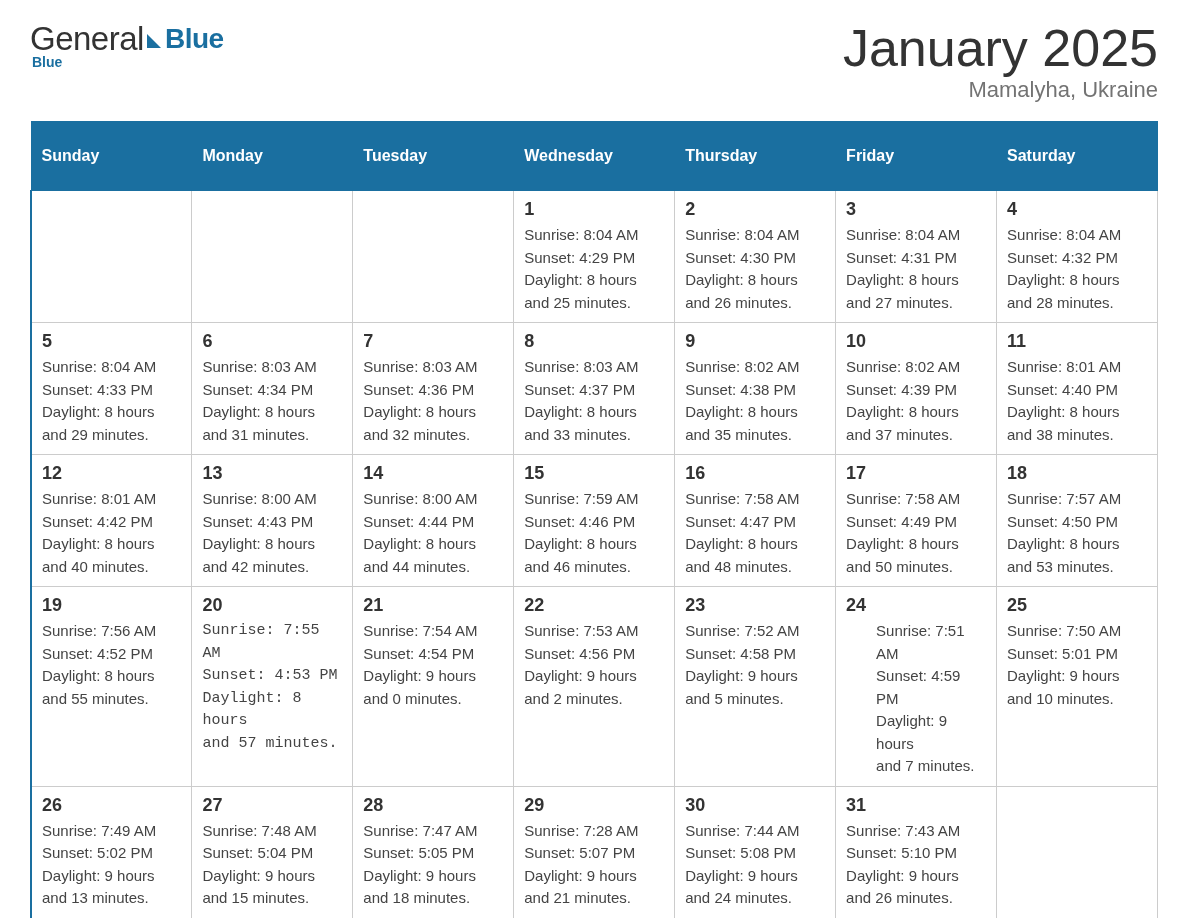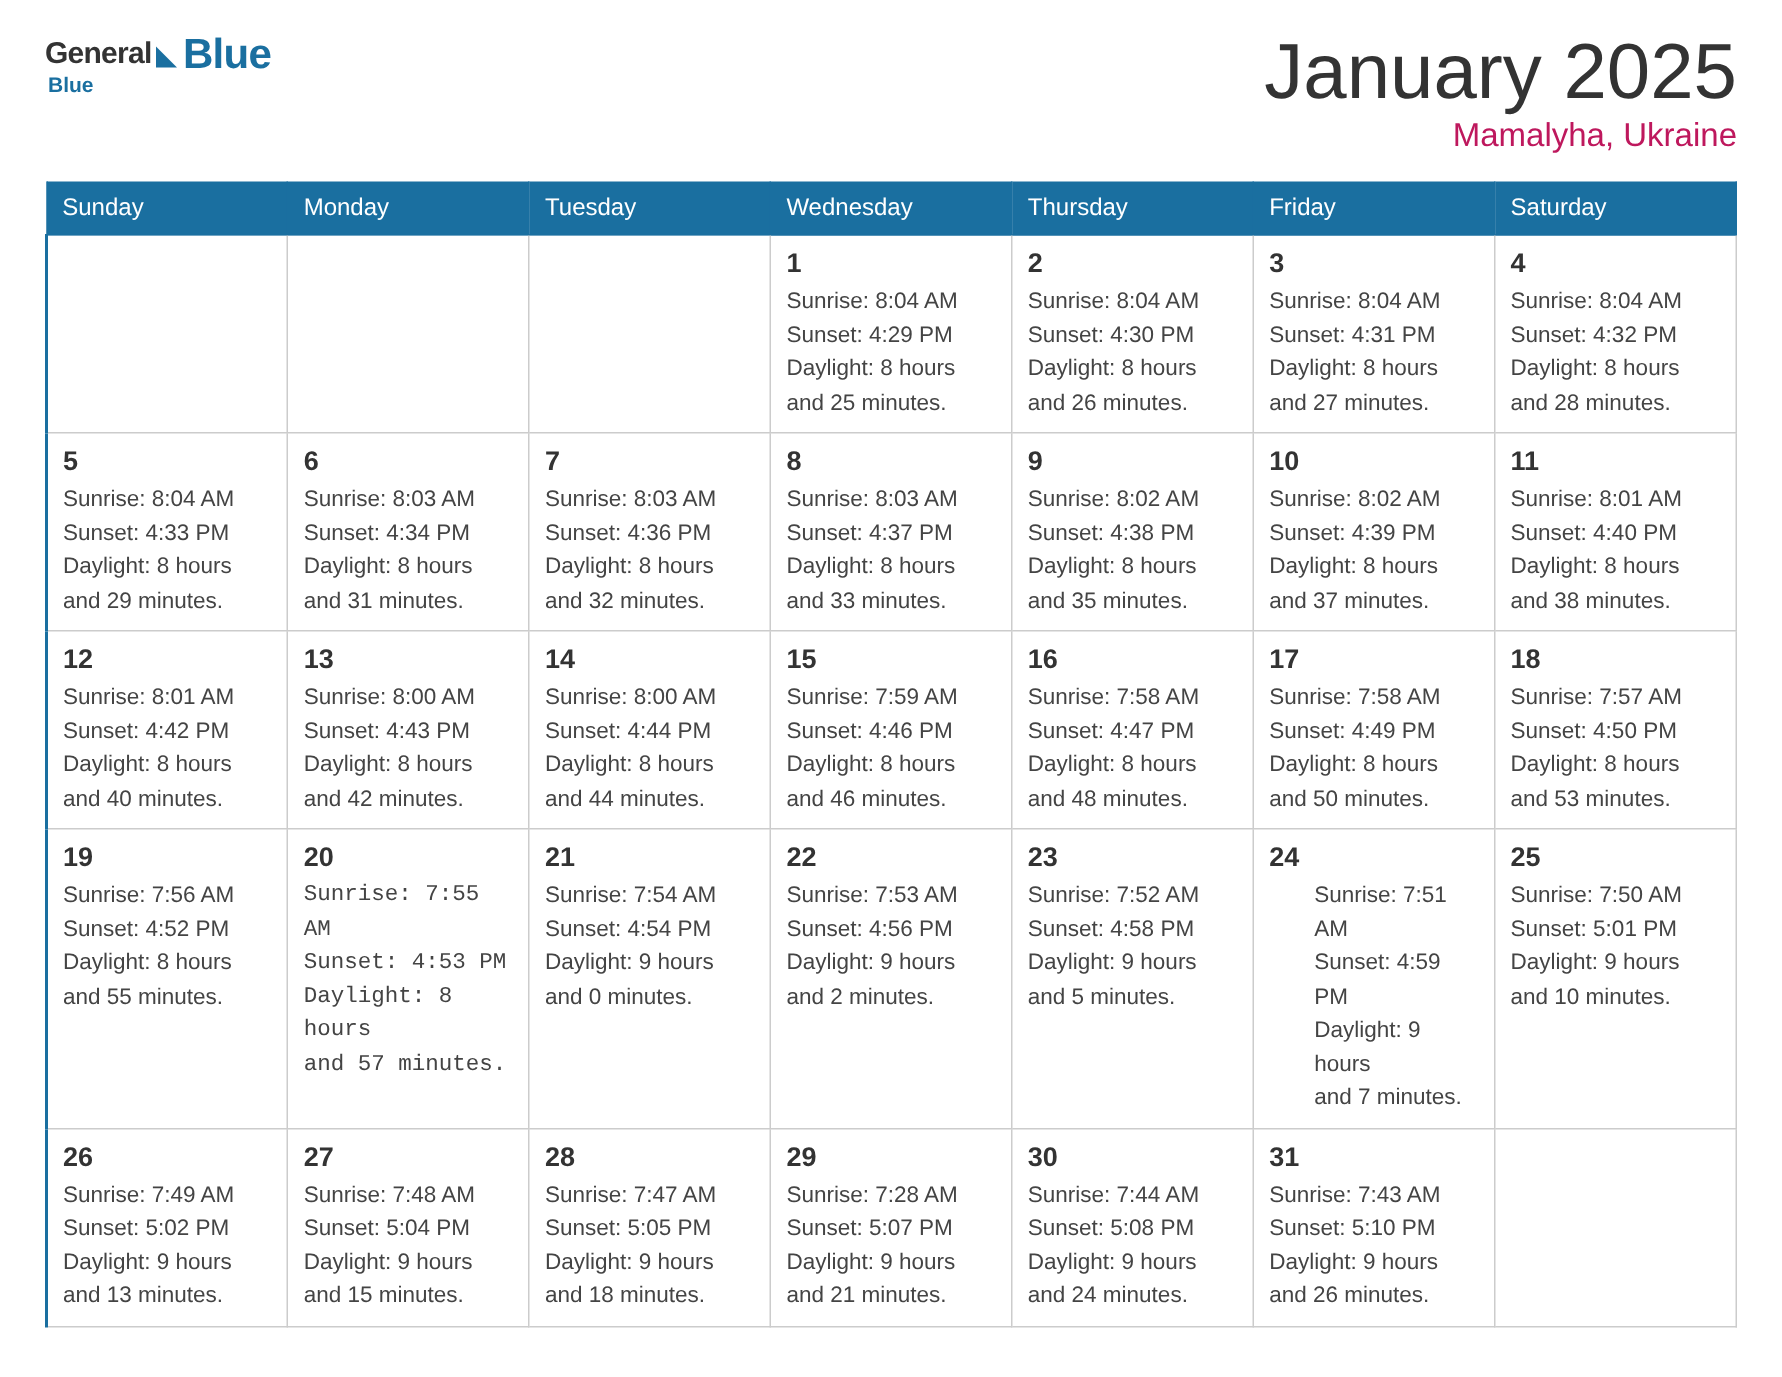--- a/index.html
+++ b/index.html
@@ -20,22 +20,22 @@
     .logo {
       display: flex;
       flex-direction: column;
       align-items: flex-start;
     }
     .logo-top {
       display: flex;
       align-items: center;
     }
     .logo-general {
-      font-size: 20px;
-      font-weight: bold;
+      font-size: 33px;
+      font-weight: normal;
       color: #333;
       letter-spacing: -0.5px;
     }
     .logo-arrow {
       width: 0;
       height: 0;
       border-left: 14px solid #1a6fa0;
       border-top: 14px solid transparent;
       border-bottom: 0px solid transparent;
       margin-left: 3px;
@@ -59,34 +59,34 @@
       text-align: right;
     }
     .calendar-title {
       font-size: 52px;
       font-weight: normal;
       color: #333;
       line-height: 1.1;
     }
     .calendar-subtitle {
       font-size: 22px;
-      color: #be185d;
+      color: #737373;
       font-weight: normal;
     }
     table {
       width: 100%;
       border-collapse: collapse;
       table-layout: fixed;
     }
     thead tr th {
       background-color: #1a6fa0;
       color: #fff;
       font-size: 16px;
-      font-weight: normal;
-      padding: 8px 10px;
+      font-weight: bold;
+      padding: 25px 10px;
       text-align: left;
       border: 1px solid #1a6fa0;
     }
     tbody tr td {
       vertical-align: top;
       border: 1px solid #ccc;
       padding: 8px 10px;
       min-height: 100px;
       height: 118px;
     }

